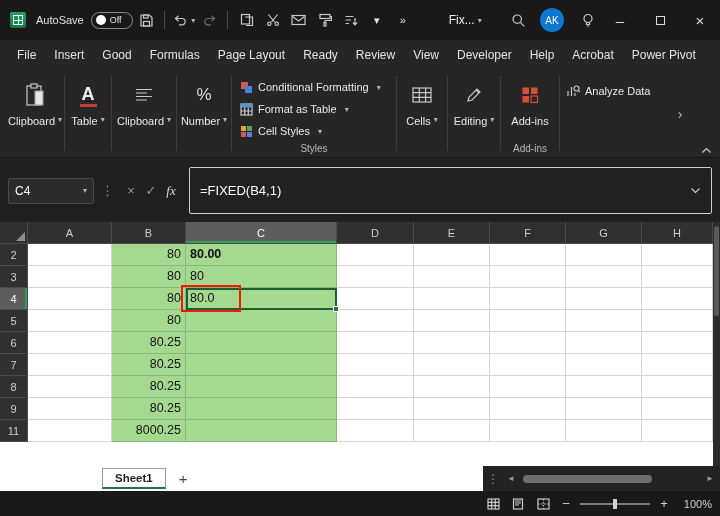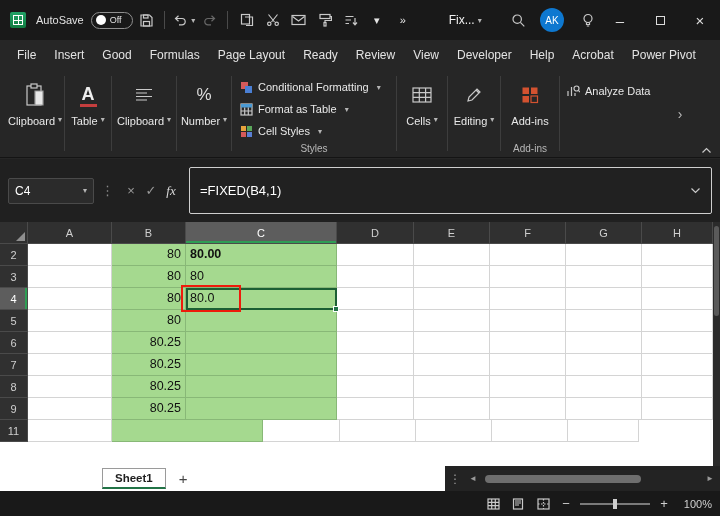--- a/index.html
+++ b/index.html
@@ -70,21 +70,21 @@
   .cell.green{border-right-color:#88b877;border-bottom-color:#88b877;}
   .cell.num{text-align:right;}
   .cell.active{outline:2px solid #1c5f34;outline-offset:-2px;z-index:2;}
   .fill-handle{position:absolute;right:-3px;bottom:-3px;width:6px;height:6px;background:#1f8a46;border:1px solid #fff;z-index:4;}
   .red-box{position:absolute;left:-5px;top:-3px;width:60px;height:27px;border:2px solid #ee1b0b;z-index:5;pointer-events:none;}
   #vscroll{flex:1;background:#2b2b2b;position:relative;cursor:pointer;}
   .vthumb{position:absolute;top:4px;left:1px;right:1px;height:90px;background:#5a5a5a;border-radius:3px;}
 
   
   #sheetbar{position:absolute;top:466px;left:0;width:720px;height:25px;display:flex;}
-  .sheet-tabs{width:445px;background:#ffffff;display:flex;align-items:center;padding-left:102px;gap:13px;}
+  .sheet-tabs{width:483px;background:#ffffff;display:flex;align-items:center;padding-left:102px;gap:13px;}
   .sheet-tab{height:21px;padding:0 12px;background:#fff;border:1px solid #9a9a9a;border-bottom:2px solid #217346;color:#1f1f1f;font-size:11.5px;font-weight:bold;display:flex;align-items:center;cursor:pointer;}
   .addsheet{color:#444;font-size:15px;cursor:pointer;}
   .hscroll-region{flex:1;background:#232323;display:flex;align-items:center;padding:0 4px;gap:4px;}
   .hdots{color:#9a9a9a;font-size:12px;margin-right:2px;cursor:pointer;}
   .harrow{color:#9a9a9a;font-size:8px;cursor:pointer;padding:0 2px;}
   .htrack{flex:1;height:10px;position:relative;cursor:pointer;}
   .hthumb{position:absolute;left:2px;top:1px;width:72%;height:8px;background:#6e6e6e;border-radius:4px;}
 
   
   #statusbar{position:absolute;top:491px;left:0;width:720px;height:25px;background:#191919;display:flex;align-items:center;padding:0 8px;color:#d0d0d0;font-size:11px;}
@@ -462,20 +462,21 @@
           <div class="cell green" style="width: 151px; background: rgb(165, 217, 143);"></div>
           <div class="cell" style="width: 77px;"></div>
           <div class="cell" style="width: 76px;"></div>
           <div class="cell" style="width: 76px;"></div>
           <div class="cell" style="width: 76px;"></div>
           <div class="cell" style="width: 71px;"></div>
         </div>
         <div class="grow">
           <div class="hcell" style="width: 28px;">11</div>
           <div class="cell" style="width: 84px;"></div>
+          <div class="cell green num" style="width: 74px; background: rgb(165, 217, 143);">8000.25</div>
           <div class="cell green" style="width: 151px; background: rgb(165, 217, 143);"></div>
           <div class="cell" style="width: 77px;"></div>
           <div class="cell" style="width: 76px;"></div>
           <div class="cell" style="width: 76px;"></div>
           <div class="cell" style="width: 76px;"></div>
           <div class="cell" style="width: 71px;"></div>
         </div>
       </div>
     <div id="vscroll">
       <div class="vthumb"></div>

